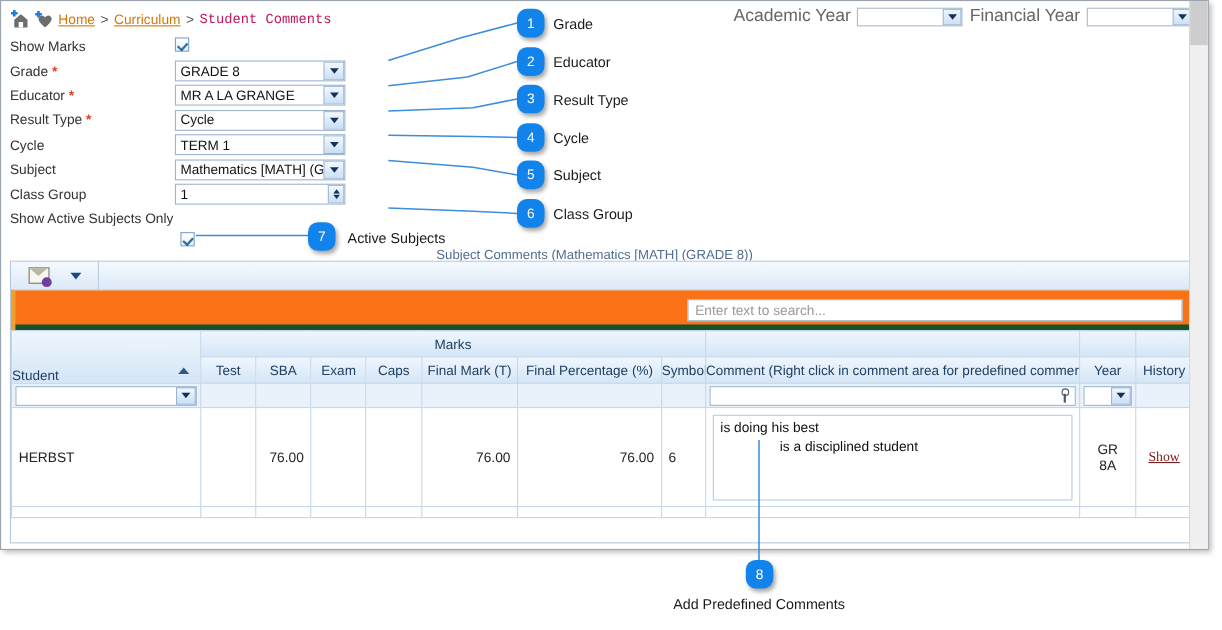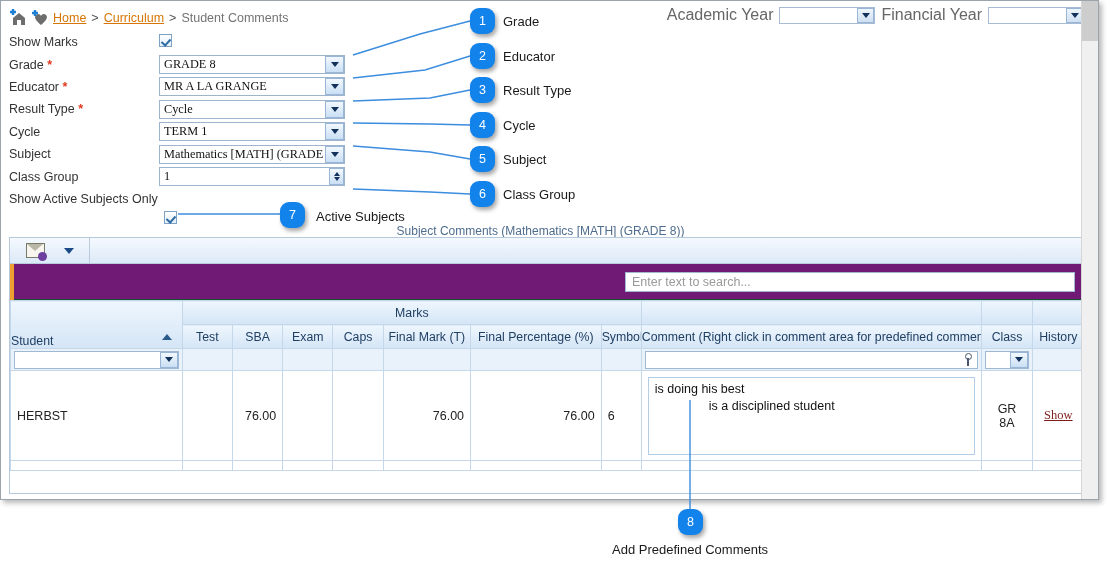--- a/index.html
+++ b/index.html
@@ -10,36 +10,36 @@
   #app{position:absolute;left:0;top:0;width:1099px;height:500px;
        background:#ffffff;border:1px solid #9aa4ad;
        box-shadow:3px 3px 5px rgba(0,0,0,0.28);box-sizing:border-box;overflow:hidden;}
 
   
   #breadcrumb{position:absolute;left:8px;top:7px;height:20px;display:flex;align-items:center;gap:3px;
               font-size:12.5px;color:#444;white-space:nowrap;}
   .bc-icon{width:19px;height:18px;position:relative;display:inline-block;}
   .bc-link{color:#d77607;text-decoration:underline;cursor:pointer;}
   .bc-sep{color:#555;margin:0 2px;}
-  .bc-current{color:#737373;}
+  .bc-current{color:#be185d;font-family:Liberation Mono, monospace;}
 
   
   #yearbar{position:absolute;right:14px;top:5px;display:flex;align-items:center;gap:6px;}
   .yr-label{color:#666;font-size:16px;}
   .yr-combo{width:96px;height:17px;border:1px solid #a7bcd4;background:#fff;
             display:flex;align-items:center;box-sizing:border-box;}
   .yr-combo .btn{margin-left:auto;width:17px;height:15px;background:linear-gradient(#eef5fc,#cfe0f2);
             border:1px solid #9ab6d6;display:flex;align-items:center;justify-content:center;box-sizing:border-box;}
 
   
   #form{position:absolute;left:8px;top:30px;width:345px;}
   .frow{height:22.4px;display:flex;align-items:center;}
   .flabel{width:150px;font-size:12.5px;color:#333;white-space:nowrap;}
   .req{color:#e03b21;font-weight:bold;}
-  .fctl{width:186px;font-family:Liberation Serif, serif;}
+  .fctl{width:155px;}
   .combo{height:19px;border:1px solid #9db4cf;background:#fff;display:flex;align-items:center;
          box-sizing:border-box;padding-left:4px;font-size:12.3px;color:#111;overflow:hidden;white-space:nowrap;}
   .combo .txt{flex:1;overflow:hidden;text-overflow:clip;}
   .combo .dd{width:19px;height:17px;flex:none;background:linear-gradient(#f2f8fe,#cadff4);
              border:1px solid #9ab6d6;display:flex;align-items:center;justify-content:center;box-sizing:border-box;}
   .caret{width:0;height:0;border-left:4px solid transparent;border-right:4px solid transparent;
          border-top:5px solid #12325c;}
   .spin{width:15px;height:17px;flex:none;background:linear-gradient(#f2f8fe,#cadff4);border:1px solid #9ab6d6;
         box-sizing:border-box;display:flex;flex-direction:column;align-items:center;justify-content:center;gap:1px;}
   .spin .up{width:0;height:0;border-left:3.5px solid transparent;border-right:3.5px solid transparent;border-bottom:4px solid #12325c;}
@@ -60,21 +60,21 @@
   #gridtoolbar{height:26px;background:linear-gradient(#f4f9fe,#dce9f7);border-bottom:1px solid #b9cbdd;
         display:flex;align-items:stretch;box-sizing:border-box;}
   .tb-group{width:80px;border-right:1px solid #b9cbdd;display:flex;align-items:center;justify-content:space-around;padding:0 6px;box-sizing:border-box;}
   .tb-rest{flex:1;}
   .env{width:19px;height:15px;position:relative;}
   .env-body{position:absolute;left:0;top:0;width:19px;height:15px;background:#f7f5ee;border:1px solid #7a7a6a;box-sizing:border-box;}
   .env-flap{position:absolute;left:1px;top:1px;width:0;height:0;border-left:8px solid transparent;border-right:8px solid transparent;border-top:7px solid #b9b7a6;}
   .env-badge{position:absolute;right:-2px;bottom:-3px;width:9px;height:9px;border-radius:50%;background:#6f3fa0;}
   .tb-caret{width:0;height:0;border-left:5px solid transparent;border-right:5px solid transparent;border-top:6px solid #1b4a86;}
 
-  #searchbar{height:36px;background:#701a75;border-bottom:1px solid #14532d;position:relative;box-sizing:border-box;}
+  #searchbar{height:36px;background:#f97316;border-bottom:5px solid #14532d;position:relative;box-sizing:border-box;}
   #searchbox{position:absolute;right:10px;top:8px;width:450px;height:20px;border:1px solid #9fb9d2;background:#fff;
      box-sizing:border-box;font-size:12.5px;color:#9a9a9a;padding:2px 0 0 6px;}
   #leftmark{position:absolute;left:0;top:0;width:4px;height:36px;background:#f0a030;}
   table.gt{border-collapse:collapse;width:100%;table-layout:fixed;font-size:12.3px;color:#1f3f63;}
   table.gt th,table.gt td{border:1px solid #c5d8ea;padding:0;box-sizing:border-box;}
   th.gp{height:24px;text-align:center;font-weight:normal;color:#1f3f63;
         background:linear-gradient(#eef6fd,#d4e5f6);}
   th.hc{height:24px;font-weight:normal;color:#1f3f63;background:linear-gradient(#eef6fd,#d4e5f6);
         padding:0 6px;white-space:nowrap;overflow:hidden;}
   th.studcell{background:linear-gradient(#eef6fd,#d4e5f6);vertical-align:bottom;padding:0 6px 4px 6px;
@@ -285,21 +285,21 @@
         </tr>
         <tr>
           <th class="hc" style="text-align:center">Test</th>
           <th class="hc" style="text-align:center">SBA</th>
           <th class="hc" style="text-align:center">Exam</th>
           <th class="hc" style="text-align:center">Caps</th>
           <th class="hc" style="text-align:center">Final Mark (T)</th>
           <th class="hc" style="text-align:center">Final Percentage (%)</th>
           <th class="hc" style="text-align:center">Symbol</th>
           <th class="hc" style="text-align:left">Comment (Right click in comment area for predefined comments)</th>
-          <th class="hc" style="text-align:center">Class</th>
+          <th class="hc" style="text-align:center">Year</th>
           <th class="hc" style="text-align:center">History</th>
         </tr>
         <tr class="filter">
           <td>
             <span class="fbox">
               <span style="flex:1;padding-left:4px"></span>
               <span class="dd">
                   <span class="caret"></span>
                 </span>
             </span>

